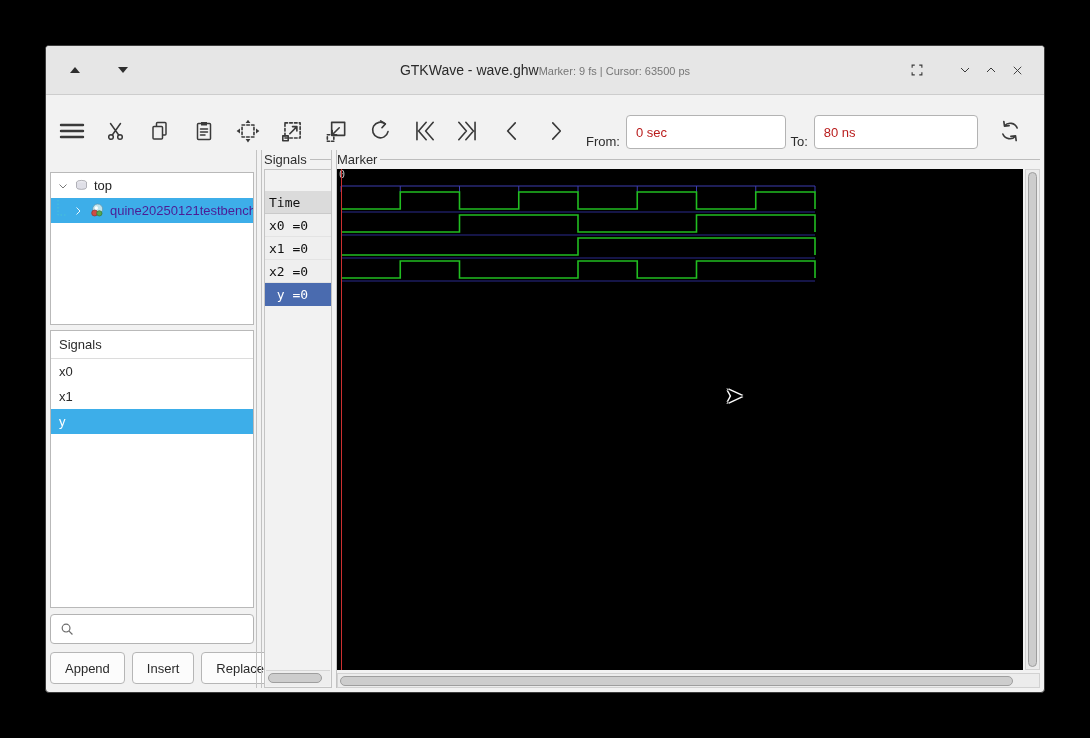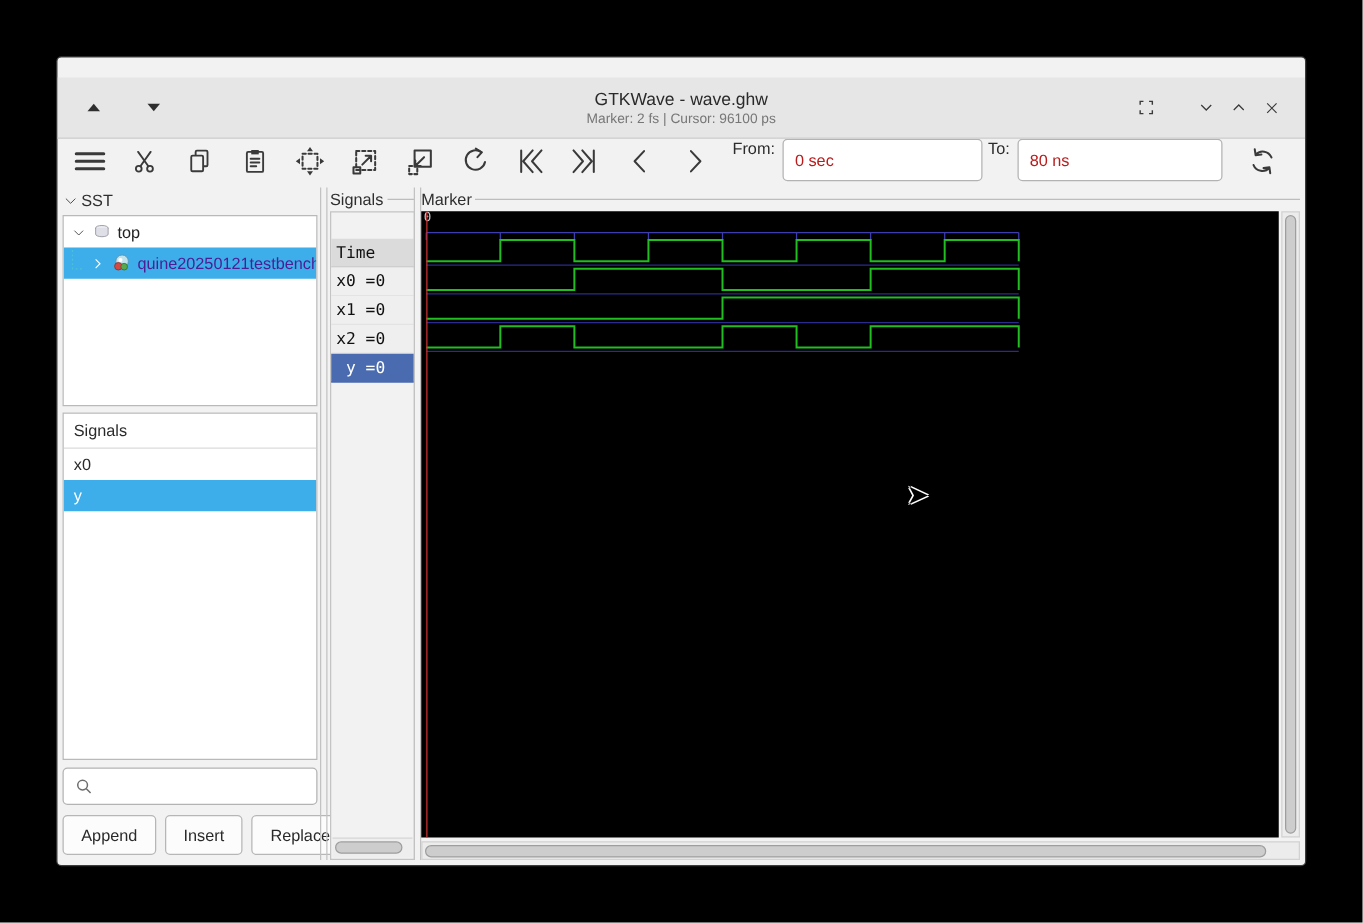--- a/index.html
+++ b/index.html
@@ -3,35 +3,35 @@
 <meta charset="utf-8">
 <style>
   html,body{margin:0;padding:0;}
   body{width:1090px;height:738px;background:#000;position:relative;overflow:hidden;
        font-family:"Liberation Sans",sans-serif;}
   .window{position:absolute;left:45px;top:45px;width:1000px;height:648px;background:#f2f2f2;
           border:1px solid #3c3c3c;border-radius:4px;overflow:hidden;box-sizing:border-box;}
 
   
   .titlebar{height:48px;background:#e6e6e6;border-bottom:1px solid #cdcdcd;position:relative;
-            display:flex;flex-direction:column;align-items:center;justify-content:center;margin-top:16px;}
+            display:flex;flex-direction:row;align-items:center;justify-content:center;}
   .title{font-size:14px;color:#2a2a2a;}
   .subtitle{font-size:11px;color:#767676;margin-top:2px;}
   .tb-left{position:absolute;left:16px;top:0;height:100%;display:flex;align-items:center;gap:22px;}
   .tri-up{width:0;height:0;border-left:5px solid transparent;border-right:5px solid transparent;
           border-bottom:6px solid #2e2e2e;}
   .tri-down{width:0;height:0;border-left:5px solid transparent;border-right:5px solid transparent;
             border-top:6px solid #2e2e2e;}
   .tb-right{position:absolute;right:14px;top:0;height:100%;display:flex;align-items:center;}
   .tb-btn{width:26px;height:26px;display:flex;align-items:center;justify-content:center;}
   .tb-btn svg{stroke:#3a3a3a;fill:none;stroke-width:1.5;}
   .gap-lg{margin-right:22px;}
 
   
-  .toolbar{height:54px;display:flex;align-items:flex-start;padding:0 8px;}
+  .toolbar{height:54px;display:flex;align-items:flex-end;padding:0 8px;}
   .tool{width:36px;height:36px;min-width:36px;margin-right:8px;display:flex;align-items:center;
         justify-content:center;border-radius:3px;}
   .tool svg{stroke:#3a3a3a;fill:none;stroke-width:1.5;stroke-linecap:round;stroke-linejoin:round;}
   .fieldlbl{font-size:13px;color:#2c2c2c;margin:0 6px 0 4px;}
   .input{height:34px;border:1px solid #b3b3b3;border-radius:4px;background:#fff;font-size:13px;
          color:#b91c1c;display:flex;align-items:center;padding:0 9px;box-sizing:border-box;}
   .input-from{width:168px;}
   .input-to{width:172px;}
 
   
@@ -104,21 +104,21 @@
   <div class="titlebar">
     <div class="tb-left">
       <span class="tb-btn">
           <span class="tri-up"></span>
         </span>
       <span class="tb-btn">
           <span class="tri-down"></span>
         </span>
     </div>
     <div class="title">GTKWave - wave.ghw</div>
-    <div class="subtitle">Marker: 2 fs  |  Cursor: 96100 ps</div>
+    <div class="subtitle">Marker: 9 fs  |  Cursor: 63500 ps</div>
     <div class="tb-right">
       <span class="tb-btn gap-lg">
         <svg width="18" height="18" viewBox="0 0 24 24">
           <path d="M9 5.5 H5.5 V9 M15 5.5 H18.5 V9 M9 18.5 H5.5 V15 M15 18.5 H18.5 V15"></path>
         </svg>
       </span>
       <span class="tb-btn">
         <svg width="16" height="16" viewBox="0 0 24 24">
             <path d="M6 9 L12 15 L18 9"></path>
           </svg>
@@ -214,26 +214,20 @@
     <span class="input input-to">80 ns</span>
     <span class="tool" style="margin-left:14px">
       <svg width="26" height="26" viewBox="0 0 24 24">
         <path d="M18.6 9.2 A7 7 0 0 0 6.9 7.2 M6.3 3.2 L6.9 7.5 L11.2 7"></path>
         <path d="M5.4 14.8 A7 7 0 0 0 17.1 16.8 M17.7 20.8 L17.1 16.5 L12.8 17"></path>
         </svg>
     </span>
   </div>
 
   <div class="left-col">
-    <div class="sst-header">
-      <svg width="13" height="13" viewBox="0 0 24 24">
-          <path d="M5 9 L12 16 L19 9"></path>
-        </svg>
-      <span>SST</span>
-    </div>
 
     <div class="tree-box">
       <div class="tree-row">
         <svg width="12" height="12" viewBox="0 0 24 24" style="stroke:#555;fill:none;stroke-width:1.6">
             <path d="M5 9 L12 16 L19 9"></path>
           </svg>
         <svg width="15" height="15" viewBox="0 0 24 24">
           <ellipse cx="12" cy="7" rx="8" ry="3.2" fill="#e9e9ef" stroke="#8b8b93"></ellipse>
           <path d="M4 7 V15 a8 3.2 0 0 0 16 0 V7" fill="#dfdfe7" stroke="#8b8b93"></path>
           </svg>
@@ -252,20 +246,21 @@
           <circle cx="15.5" cy="15.5" r="4" fill="#57a84e" stroke="#35702f"></circle>
           <circle cx="11" cy="7.5" r="2.5" fill="#ffffff" stroke="none"></circle>
           </svg>
         <span>quine20250121testbench</span>
       </div>
     </div>
 
     <div class="sig-box">
       <div class="sig-header">Signals</div>
       <div class="sig-item">x0</div>
+      <div class="sig-item">x1</div>
       <div class="sig-item selected">y</div>
     </div>
 
     <div class="search">
       <svg width="17" height="17" viewBox="0 0 24 24" style="stroke:#6d6d6d;fill:none;stroke-width:1.7">
         <circle cx="10" cy="10" r="5.5"></circle>
           <path d="M14.2 14.2 L19 19"></path>
         </svg>
     </div>
 

